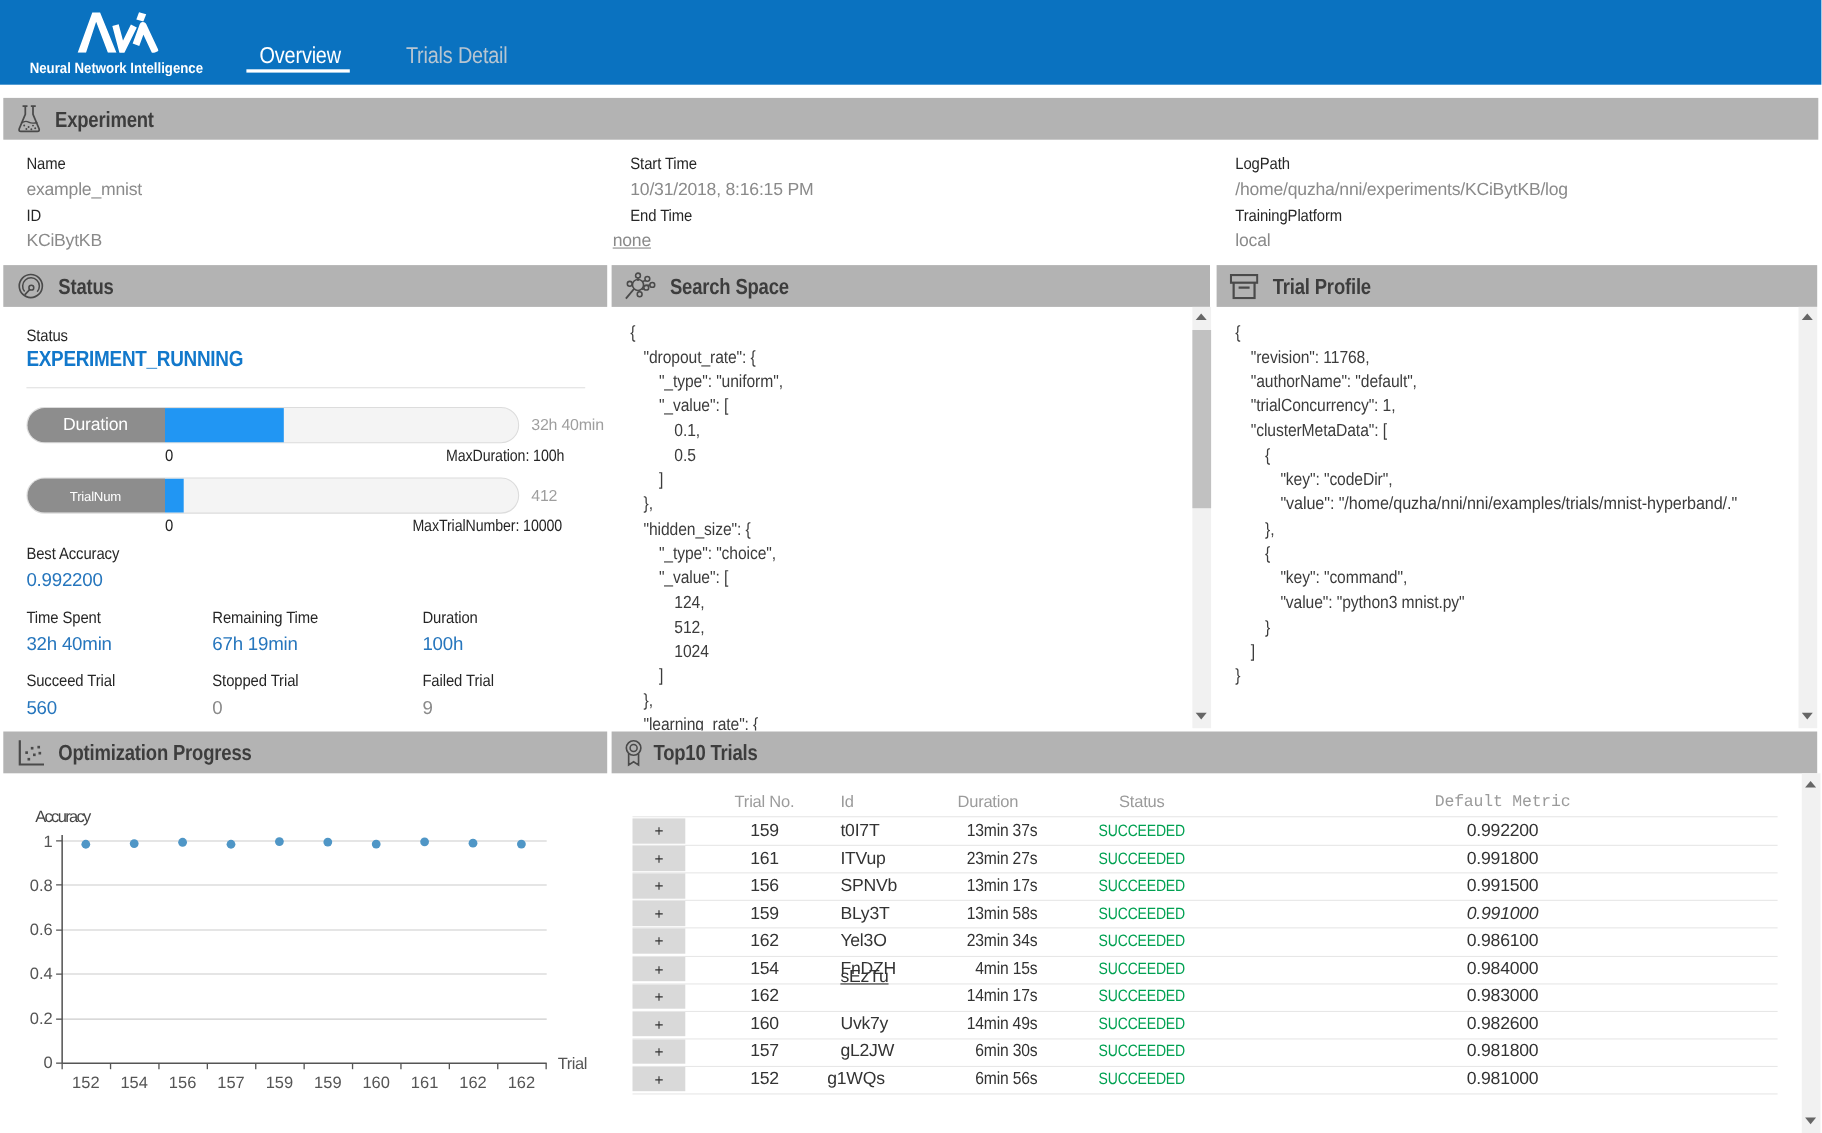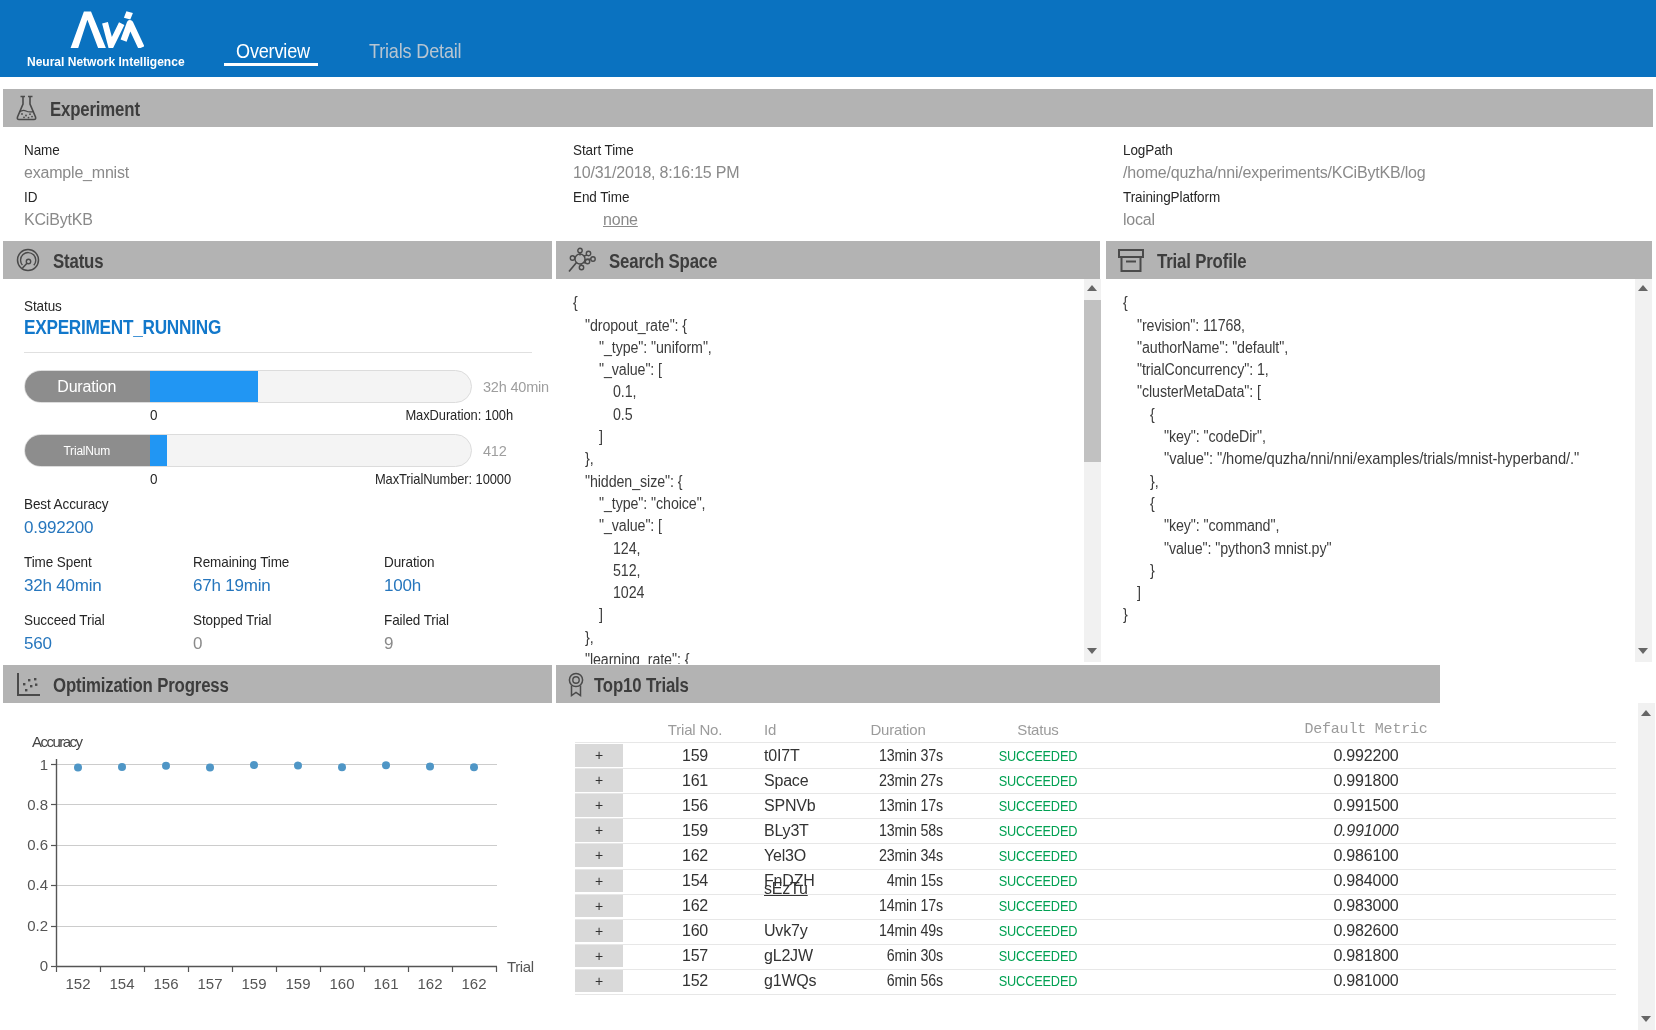--- a/index.html
+++ b/index.html
@@ -55,21 +55,21 @@
 </div>
 
 <div class="lbl" style="left:24px;top:141px;">Name</div>
 <div class="val" style="left:24px;top:164px;">example_mnist</div>
 <div class="lbl" style="left:24px;top:188px;">ID</div>
 <div class="val" style="left:24px;top:211px;">KCiBytKB</div>
 
 <div class="lbl" style="left:573px;top:141px;">Start Time</div>
 <div class="val" style="left:573px;top:164px;">10/31/2018, 8:16:15 PM</div>
 <div class="lbl" style="left:573px;top:188px;">End Time</div>
-<div class="val" style="left:603px;top:211px;text-decoration:underline;">none</div>
+<div class="val" style="left:557px;top:211px;text-decoration:underline;">none</div>
 
 <div class="lbl" style="left:1123px;top:141px;">LogPath</div>
 <div class="val" style="left:1123px;top:164px;">/home/quzha/nni/experiments/KCiBytKB/log</div>
 <div class="lbl" style="left:1123px;top:188px;">TrainingPlatform</div>
 <div class="val" style="left:1123px;top:211px;">local</div>
 
 <div class="bar" style="left:3px;top:241px;width:549px;">
   <svg style="left:13px;top:7px;" width="24" height="24" viewBox="0 0 24 24">
     <circle cx="12" cy="12" r="10.5" fill="none" stroke="#4a4a4a" stroke-width="1.5"></circle>
     <path d="M6.4,17.1 A7.6,7.6 0 1 1 17.8,17.3" fill="none" stroke="#4a4a4a" stroke-width="1.4"></path>
@@ -194,21 +194,21 @@
       <rect x="7" y="11" width="2.4" height="2.4"></rect>
       <rect x="9" y="17" width="2.4" height="2.4"></rect>
       <rect x="12" y="7" width="2.4" height="2.4"></rect>
       <rect x="14" y="13" width="2.4" height="2.4"></rect>
       <rect x="18" y="6" width="2.4" height="2.4"></rect>
       <rect x="19" y="11.5" width="2.4" height="2.4"></rect>
     </g>
   </svg>
   <div class="ttl" style="left:50px;">Optimization Progress</div>
 </div>
-<div class="bar" style="left:556px;top:665px;width:884px;">
+<div class="bar" style="left:556px;top:665px;width:1096px;">
   <svg style="left:12px;top:7px;" width="16" height="25" viewBox="0 0 16 25">
     <circle cx="8" cy="8" r="6.6" fill="none" stroke="#4a4a4a" stroke-width="1.5"></circle>
     <circle cx="8" cy="8" r="3.2" fill="none" stroke="#4a4a4a" stroke-width="1.4"></circle>
     <path d="M3.5,13.5 L3.5,23.5 L8,20.5 L12.5,23.5 L12.5,13.5" fill="none" stroke="#4a4a4a" stroke-width="1.5"></path>
   </svg>
   <div class="ttl" style="left:38px;">Top10 Trials</div>
 </div>
 
 <svg class="abs" style="left:0;top:702px;" width="556" height="328" viewBox="0 0 556 328">
   <text x="32" y="45" font-size="15" fill="#444" textLength="51">Accuracy</text>
@@ -286,21 +286,21 @@
   <div class="abs" style="left:19px;top:40px;width:1041px;height:1px;background:#e7e7e7;"></div>
   <div class="abs" style="left:19px;top:42.0px;width:48px;height:22.6px;background:#d9d9d9;color:#333;font-size:14px;text-align:center;line-height:22.6px;">+</div>
   <div class="td" style="left:89px;top:44.5px;width:100px;text-align:center;">159</div>
   <div class="td" style="left:208px;top:44.5px;">t0I7T</div>
   <div class="td" style="left:287px;top:44.5px;width:100px;text-align:right;transform:scaleX(.89);transform-origin:100% 50%;">13min 37s</div>
   <div class="td" style="left:432px;top:44.5px;width:100px;text-align:center;color:#00a152;font-size:15px;transform:scaleX(.85);">SUCCEEDED</div>
   <div class="td" style="left:730px;top:44.5px;width:160px;text-align:center;">0.992200</div>
   <div class="abs" style="left:19px;top:66.1px;width:1041px;height:1px;background:#e7e7e7;"></div>
   <div class="abs" style="left:19px;top:67.1px;width:48px;height:22.6px;background:#d9d9d9;color:#333;font-size:14px;text-align:center;line-height:22.6px;">+</div>
   <div class="td" style="left:89px;top:69.6px;width:100px;text-align:center;">161</div>
-  <div class="td" style="left:208px;top:69.6px;">Space</div>
+  <div class="td" style="left:208px;top:69.6px;">ITVup</div>
   <div class="td" style="left:287px;top:69.6px;width:100px;text-align:right;transform:scaleX(.89);transform-origin:100% 50%;">23min 27s</div>
   <div class="td" style="left:432px;top:69.6px;width:100px;text-align:center;color:#00a152;font-size:15px;transform:scaleX(.85);">SUCCEEDED</div>
   <div class="td" style="left:730px;top:69.6px;width:160px;text-align:center;">0.991800</div>
   <div class="abs" style="left:19px;top:91.2px;width:1041px;height:1px;background:#e7e7e7;"></div>
   <div class="abs" style="left:19px;top:92.2px;width:48px;height:22.6px;background:#d9d9d9;color:#333;font-size:14px;text-align:center;line-height:22.6px;">+</div>
   <div class="td" style="left:89px;top:94.7px;width:100px;text-align:center;">156</div>
   <div class="td" style="left:208px;top:94.7px;">SPNVb</div>
   <div class="td" style="left:287px;top:94.7px;width:100px;text-align:right;transform:scaleX(.89);transform-origin:100% 50%;">13min 17s</div>
   <div class="td" style="left:432px;top:94.7px;width:100px;text-align:center;color:#00a152;font-size:15px;transform:scaleX(.85);">SUCCEEDED</div>
   <div class="td" style="left:730px;top:94.7px;width:160px;text-align:center;">0.991500</div>
@@ -342,21 +342,21 @@
   <div class="abs" style="left:19px;top:241.8px;width:1041px;height:1px;background:#e7e7e7;"></div>
   <div class="abs" style="left:19px;top:242.8px;width:48px;height:22.6px;background:#d9d9d9;color:#333;font-size:14px;text-align:center;line-height:22.6px;">+</div>
   <div class="td" style="left:89px;top:245.3px;width:100px;text-align:center;">157</div>
   <div class="td" style="left:208px;top:245.3px;">gL2JW</div>
   <div class="td" style="left:287px;top:245.3px;width:100px;text-align:right;transform:scaleX(.89);transform-origin:100% 50%;">6min 30s</div>
   <div class="td" style="left:432px;top:245.3px;width:100px;text-align:center;color:#00a152;font-size:15px;transform:scaleX(.85);">SUCCEEDED</div>
   <div class="td" style="left:730px;top:245.3px;width:160px;text-align:center;">0.981800</div>
   <div class="abs" style="left:19px;top:266.9px;width:1041px;height:1px;background:#e7e7e7;"></div>
   <div class="abs" style="left:19px;top:267.9px;width:48px;height:22.6px;background:#d9d9d9;color:#333;font-size:14px;text-align:center;line-height:22.6px;">+</div>
   <div class="td" style="left:89px;top:270.4px;width:100px;text-align:center;">152</div>
-  <div class="td" style="left:208px;top:270.4px;">g1WQs</div>
+  <div class="td" style="left:196px;top:270.4px;">g1WQs</div>
   <div class="td" style="left:287px;top:270.4px;width:100px;text-align:right;transform:scaleX(.89);transform-origin:100% 50%;">6min 56s</div>
   <div class="td" style="left:432px;top:270.4px;width:100px;text-align:center;color:#00a152;font-size:15px;transform:scaleX(.85);">SUCCEEDED</div>
   <div class="td" style="left:730px;top:270.4px;width:160px;text-align:center;">0.981000</div>
   <div class="abs" style="left:19px;top:292.0px;width:1041px;height:1px;background:#e7e7e7;"></div>
 </div>
 
 <div class="sbtrack" style="left:1638px;top:703px;height:327px;"></div>
 <div class="arrow-up" style="left:1641px;top:710px;"></div>
 <div class="arrow-dn" style="left:1641px;top:1016px;"></div>
 

